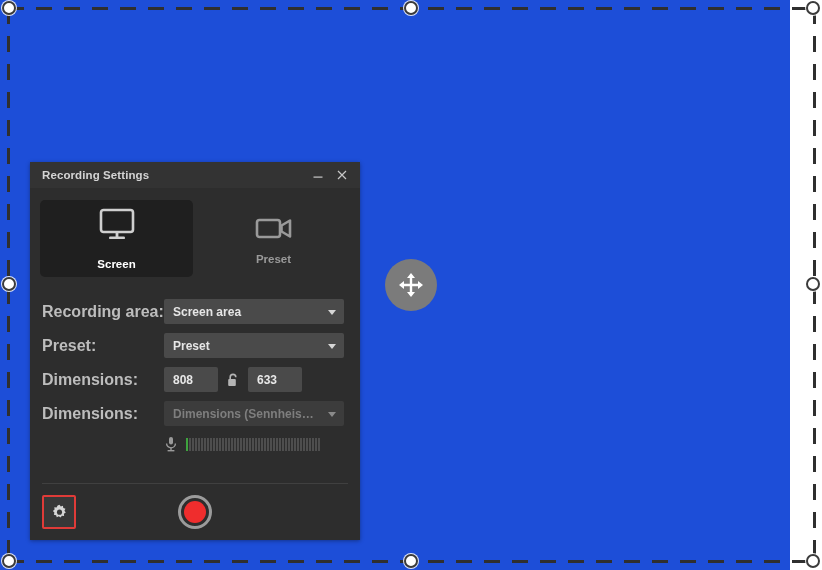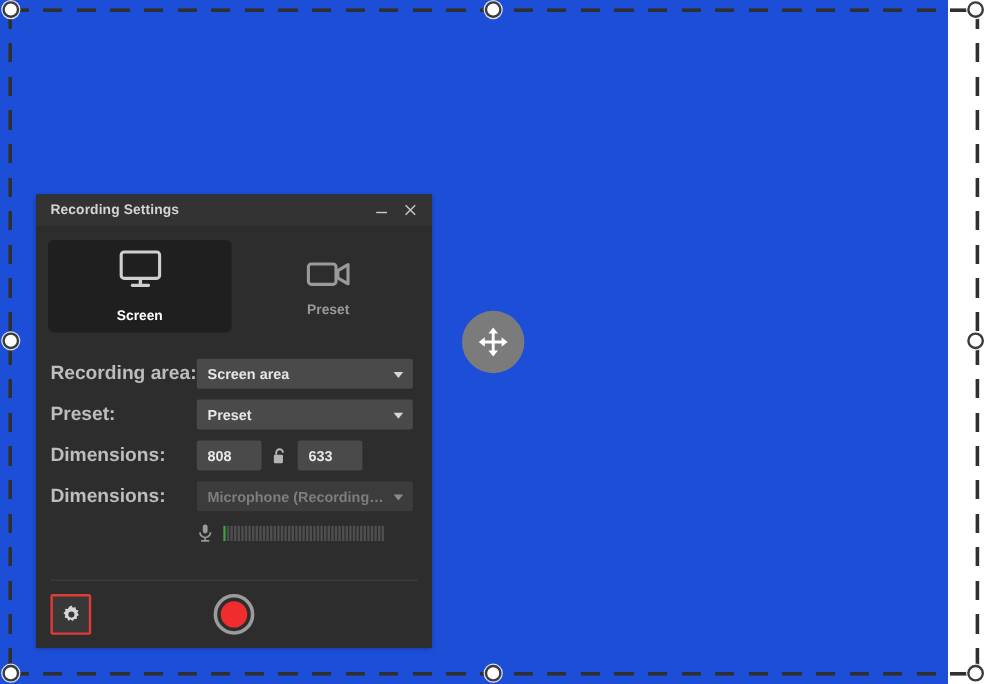--- a/index.html
+++ b/index.html
@@ -289,21 +289,21 @@
               <rect x="1.2" y="6" width="7.6" height="7" rx="1" fill="#b4b4b4"></rect>
             </svg>
           </div>
           <div class="dim-box">633</div>
         </div>
       </div>
 
       <div class="row">
         <div class="row-label">Dimensions:</div>
         <div class="field disabled">
-          <span>Microphone (Recording…</span>
+          <span>Dimensions (Sennheis…</span>
           <span class="caret"></span>
         </div>
       </div>
 
       <div class="meter-row">
         <svg width="14" height="16" viewBox="0 0 14 16">
           <rect x="5" y="1" width="4" height="7.5" rx="2" fill="#9a9a9a"></rect>
           <path d="M2.6 7.5 a4.4 4.4 0 0 0 8.8 0" fill="none" stroke="#9a9a9a" stroke-width="1.4"></path>
           <rect x="6.3" y="11.5" width="1.4" height="3" fill="#9a9a9a"></rect>
           <rect x="3.6" y="14" width="6.8" height="1.4" fill="#9a9a9a"></rect>

